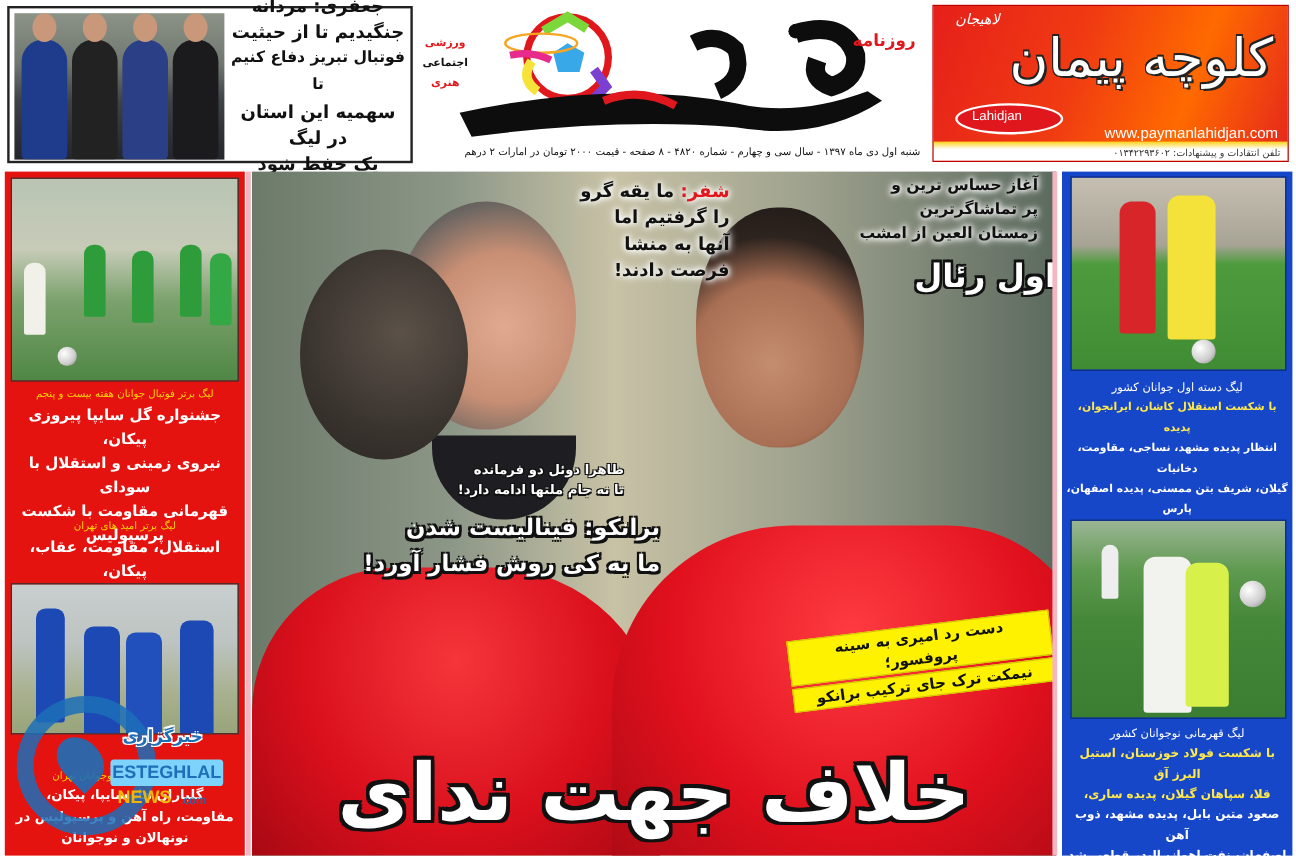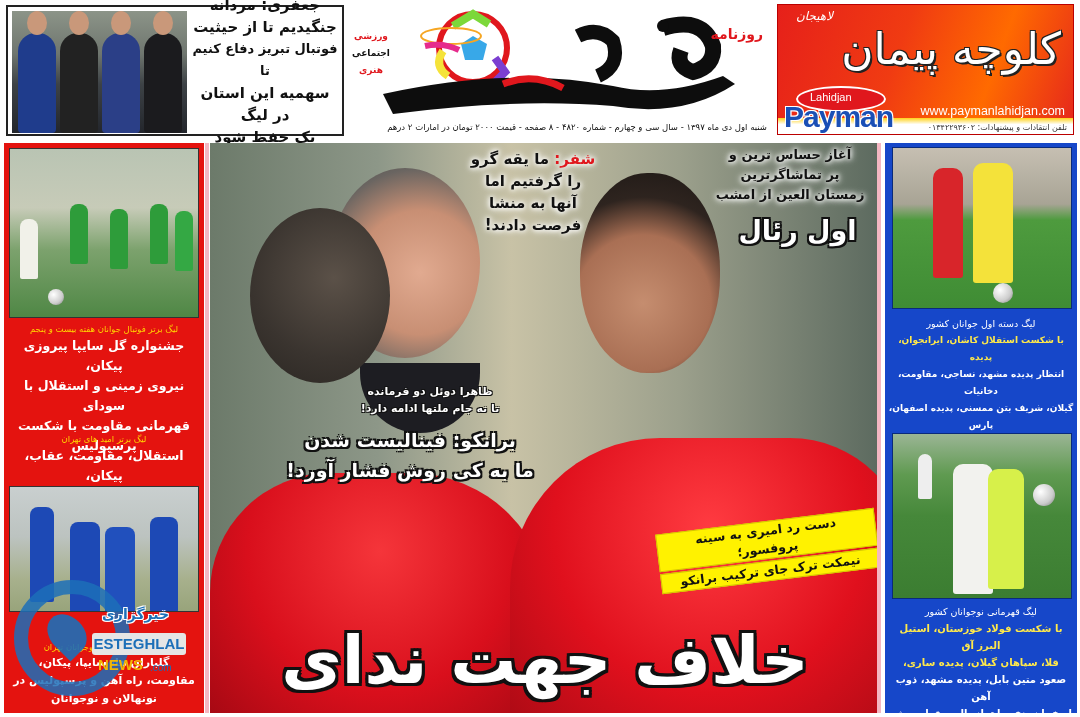--- a/index.html
+++ b/index.html
@@ -117,21 +117,21 @@
   
   .wm-circle {
     left: 14px; top: 580px; width: 116px; height: 116px; border-radius: 50%;
     border: 14px solid #1c6fb8; opacity: 0.85;
   }
   .wm-pin {
     left: 50px; top: 612px; width: 34px; height: 44px; border-radius: 50% 50% 50% 0;
     background: #1c6fb8; transform: rotate(-45deg); opacity: 0.9;
   }
   .wm-label {
-    left: 92px; top: 633px; width: 94px; height: 22px; background: #e5e5e5; border-radius: 3px;
+    left: 92px; top: 633px; width: 94px; height: 22px; background: #7dd3fc; border-radius: 3px;
     font-family: "Liberation Sans", sans-serif; font-weight: bold; font-size: 15px; color:#1c6fb8;
     direction: ltr; text-align: center; line-height: 22px;
   }
   .wm-top {
     left: 102px; top: 606px; font-size: 14px; font-weight: bold; color:#1c6fb8;
     text-shadow: 1px 1px 0 #fff,-1px -1px 0 #fff,1px -1px 0 #fff,-1px 1px 0 #fff;
   }
   .wm-news {
     left: 98px; top: 656px; font-family: "Liberation Sans", sans-serif; font-weight: bold;
     font-size: 15px; color: #f2b705; direction: ltr;
@@ -156,21 +156,21 @@
     border-radius: 150px 120px 0 0;
   }
   .head-a { position:absolute; left: 40px; top: 65px; width: 140px; height: 175px; border-radius: 50%;
     background: radial-gradient(circle at 60% 40%, #5b5148 0%, #3a342f 60%, #2a2622 100%); }
   .head-b { position:absolute; left: 120px; top: 25px; width: 150px; height: 190px; border-radius: 50%;
     background: radial-gradient(circle at 60% 55%, #e1aa90 0%, #c88f74 45%, #6a6561 75%, #4a4643 100%); }
   .head-c { position:absolute; left: 370px; top: 30px; width: 140px; height: 200px; border-radius: 48%;
     background: radial-gradient(circle at 45% 65%, #c58d6f 0%, #a96f54 45%, #2e241f 70%, #1c1714 100%); }
   .collar { position:absolute; left: 150px; top: 220px; width: 120px; height: 70px; background:#1d1d22; border-radius: 0 0 60px 60px; }
 
-  .ov-text { position: absolute; font-weight: bold; text-align: center; color: #111; }
+  .ov-text { position: absolute; font-weight: bold; text-align: right; color: #111; }
   .ov-white {
     color: #fff;
     text-shadow: 2px 2px 0 #111, -2px -2px 0 #111, 2px -2px 0 #111, -2px 2px 0 #111, 0 2px 0 #111, 2px 0 0 #111;
   }
   .ov-glow { text-shadow: 0 0 4px #fff, 0 0 6px #fff, 0 0 8px #fff; }
 
   .quote-shafar { left: 248px; top: 5px; width: 150px; font-size: 15px; line-height: 22px; }
   .quote-shafar .name { color: #e0171d; }
 
   .al-ain-kicker { left: 505px; top: 2px; width: 150px; font-size: 13px; line-height: 20px; }
@@ -272,21 +272,20 @@
 
 <div class="abs ad-box">
   <div class="ad-sub">لاهیجان</div>
   <div class="ad-title">کلوچه پیمان</div>
   <div class="ad-url">www.paymanlahidjan.com</div>
   <div class="ad-strip"></div>
   <div class="ad-phone">تلفن انتقادات و پیشنهادات: ۰۱۳۴۲۲۹۳۶۰۲</div>
   <div class="ad-logo">
     <div class="oval"></div>
     <div class="lah">Lahidjan</div>
-    <div class="pay">Payman</div>
   </div>
 </div>
 
 <div class="abs left-col"></div>
 <div class="abs pink-edge2"></div>
 <div class="abs left-photo1">
   <div class="kid" style="left:10px;top:70px;background:#f1f1e9;"></div>
   <div class="kid" style="left:60px;top:55px;background:#2e9c3a;"></div>
   <div class="kid" style="left:100px;top:60px;background:#2e9c3a;"></div>
   <div class="kid" style="left:140px;top:55px;background:#2e9c3a;"></div>

